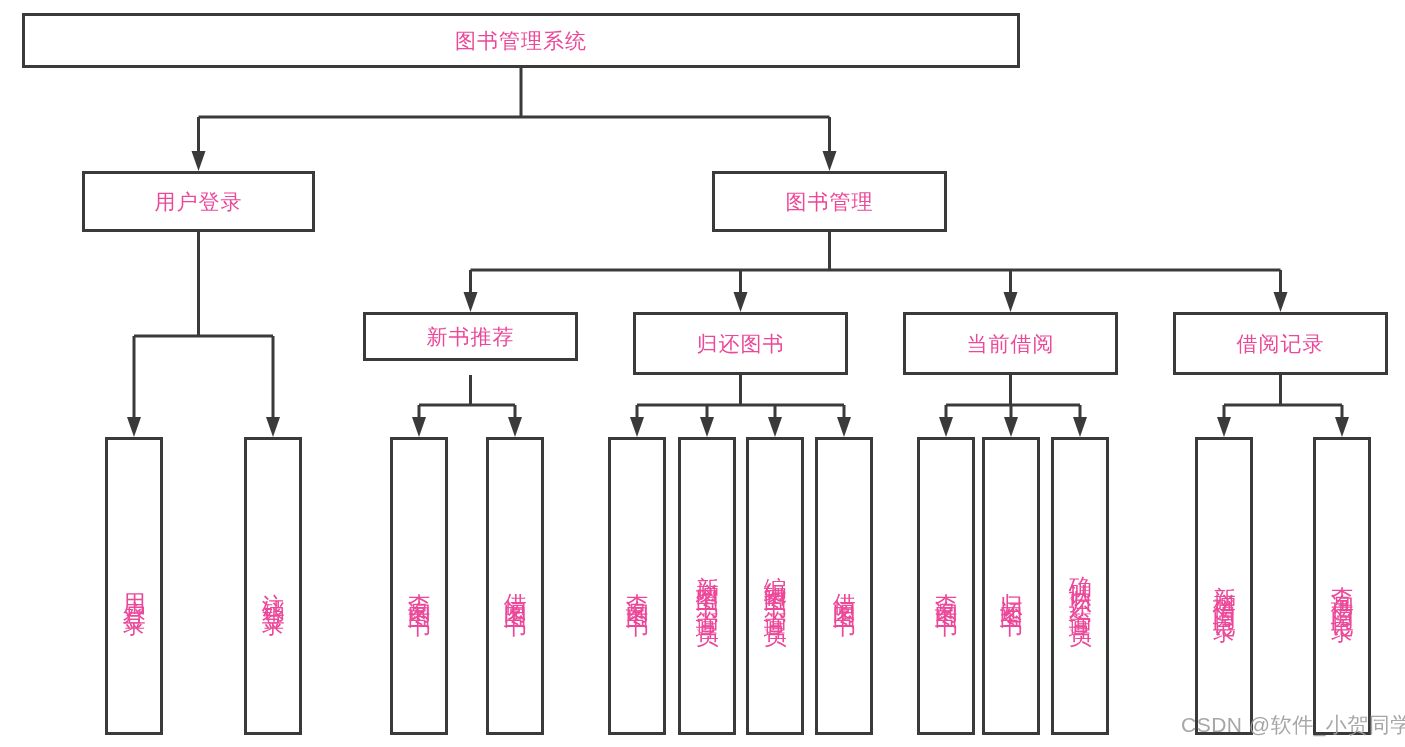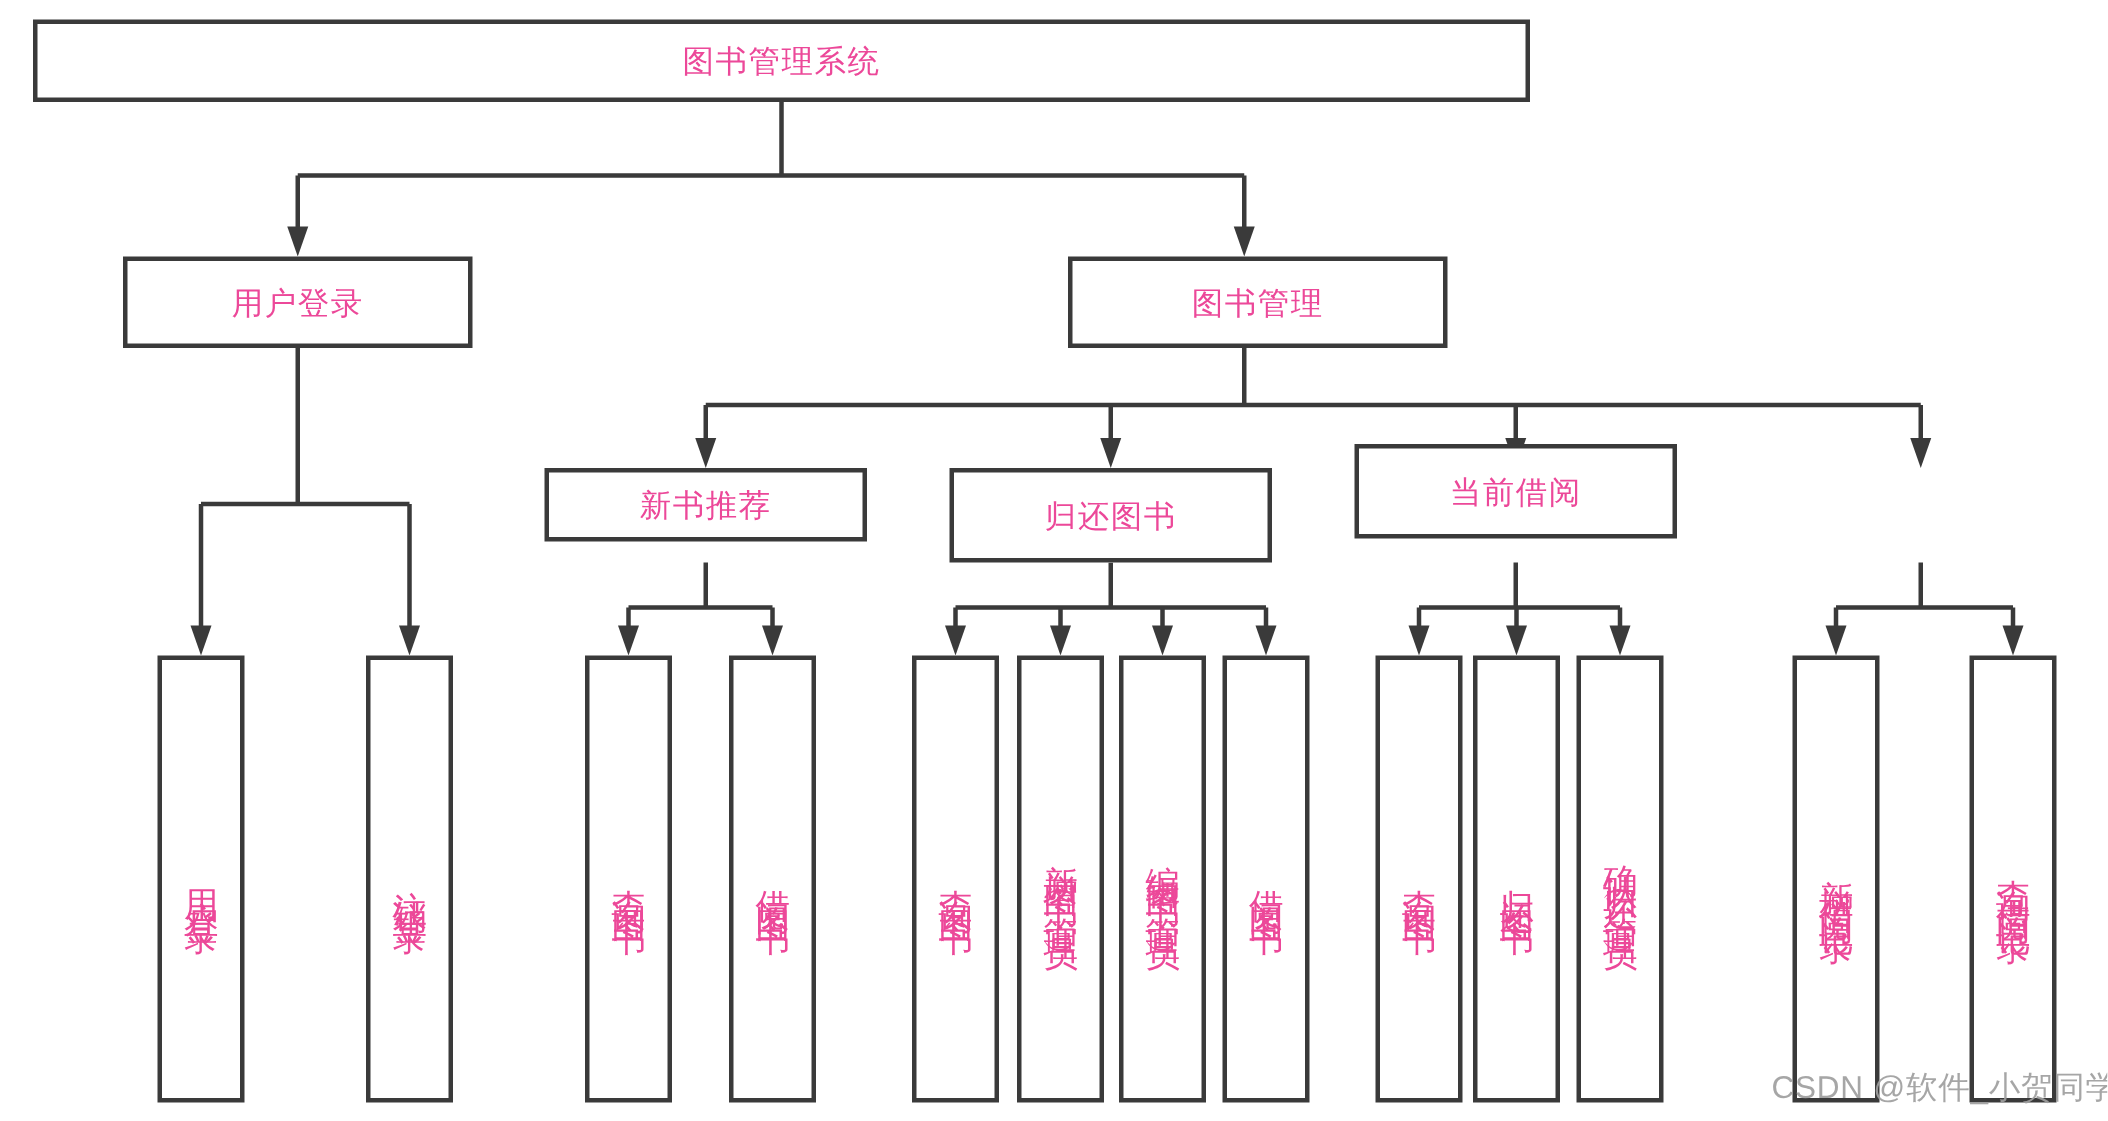--- a/index.html
+++ b/index.html
@@ -28,24 +28,24 @@
     writing-mode: vertical-rl;
     text-orientation: mixed;
     font-size: 23px;
     letter-spacing: 7px;
     line-height: 1.1;
     padding-top: 6px;
   }
   
   #root      { left: 22px;   top: 13px;  width: 998px; height: 55px; }
   #b-user    { left: 82px;   top: 171px; width: 233px; height: 61px; }
-  #b-mgmt    { left: 712px;  top: 171px; width: 253px; height: 61px; }
+  #b-mgmt    { left: 712px;  top: 171px; width: 235px; height: 61px; }
   #c-newbook { left: 363px;  top: 312px; width: 215px; height: 49px; }
   #c-borrow  { left: 633px;  top: 312px; width: 215px; height: 63px; }
-  #c-current { left: 903px;  top: 296px; width: 215px; height: 63px; }
+  #c-current { left: 903px;  top: 312px; width: 215px; height: 63px; }
   #c-records { left: 1173px; top: 312px; width: 215px; height: 63px; }
   .leaf { top: 437px; width: 58px; height: 298px; }
   #l-login    { left: 105px; }
   #l-logout   { left: 244px; }
   #l-nb-query { left: 390px; }
   #l-nb-borrow{ left: 486px; }
   #l-bb-query { left: 608px; }
   #l-bb-add   { left: 678px; }
   #l-bb-edit  { left: 746px; }
   #l-bb-borrow{ left: 815px; }
@@ -114,20 +114,21 @@
   </svg>
 
   <div class="box h" id="root">图书管理系统</div>
 
   <div class="box h" id="b-user">用户登录</div>
   <div class="box h" id="b-mgmt">图书管理</div>
 
   <div class="box h" id="c-newbook">新书推荐</div>
   <div class="box h" id="c-borrow">归还图书</div>
   <div class="box h" id="c-current">当前借阅</div>
+  <div class="box h" id="c-records">借阅记录</div>
 
   <div class="box v leaf" id="l-login">用户登录</div>
   <div class="box v leaf" id="l-logout">注销登录</div>
 
   <div class="box v leaf" id="l-nb-query">查询图书</div>
   <div class="box v leaf" id="l-nb-borrow">借阅图书</div>
 
   <div class="box v leaf" id="l-bb-query">查询图书</div>
   <div class="box v leaf" id="l-bb-add">新增图书（管理员）</div>
   <div class="box v leaf" id="l-bb-edit">编辑图书（管理员）</div>

